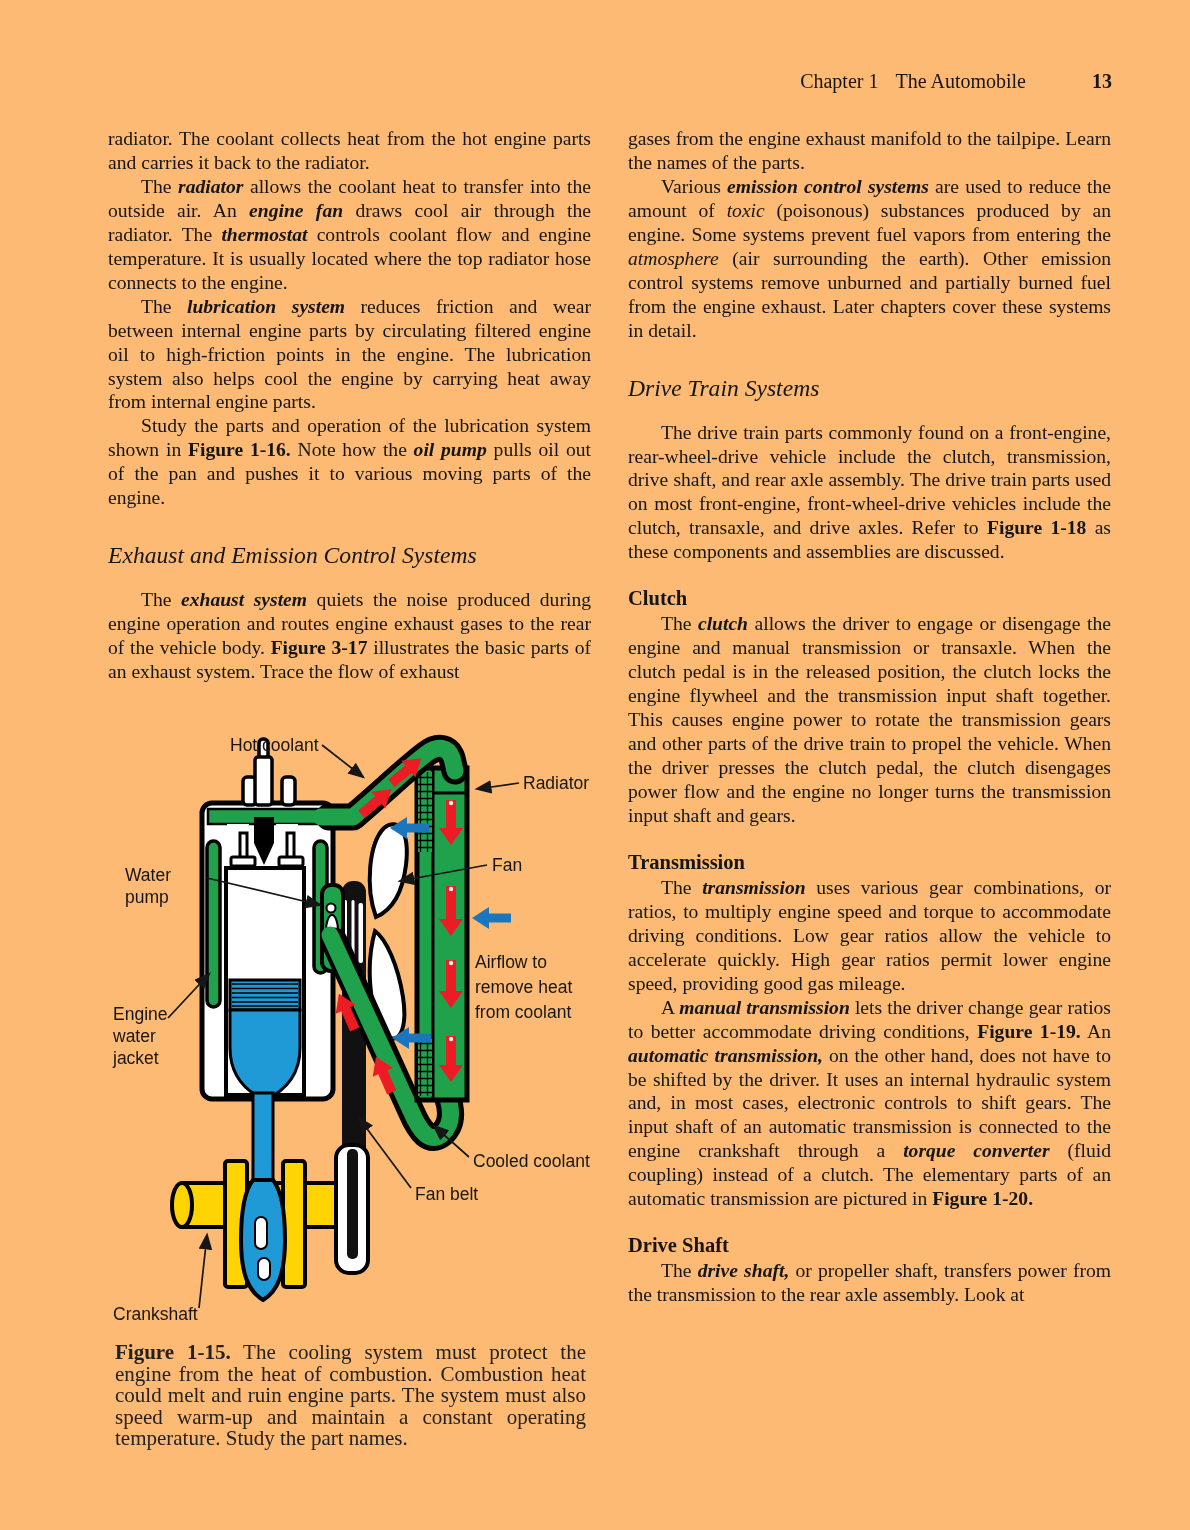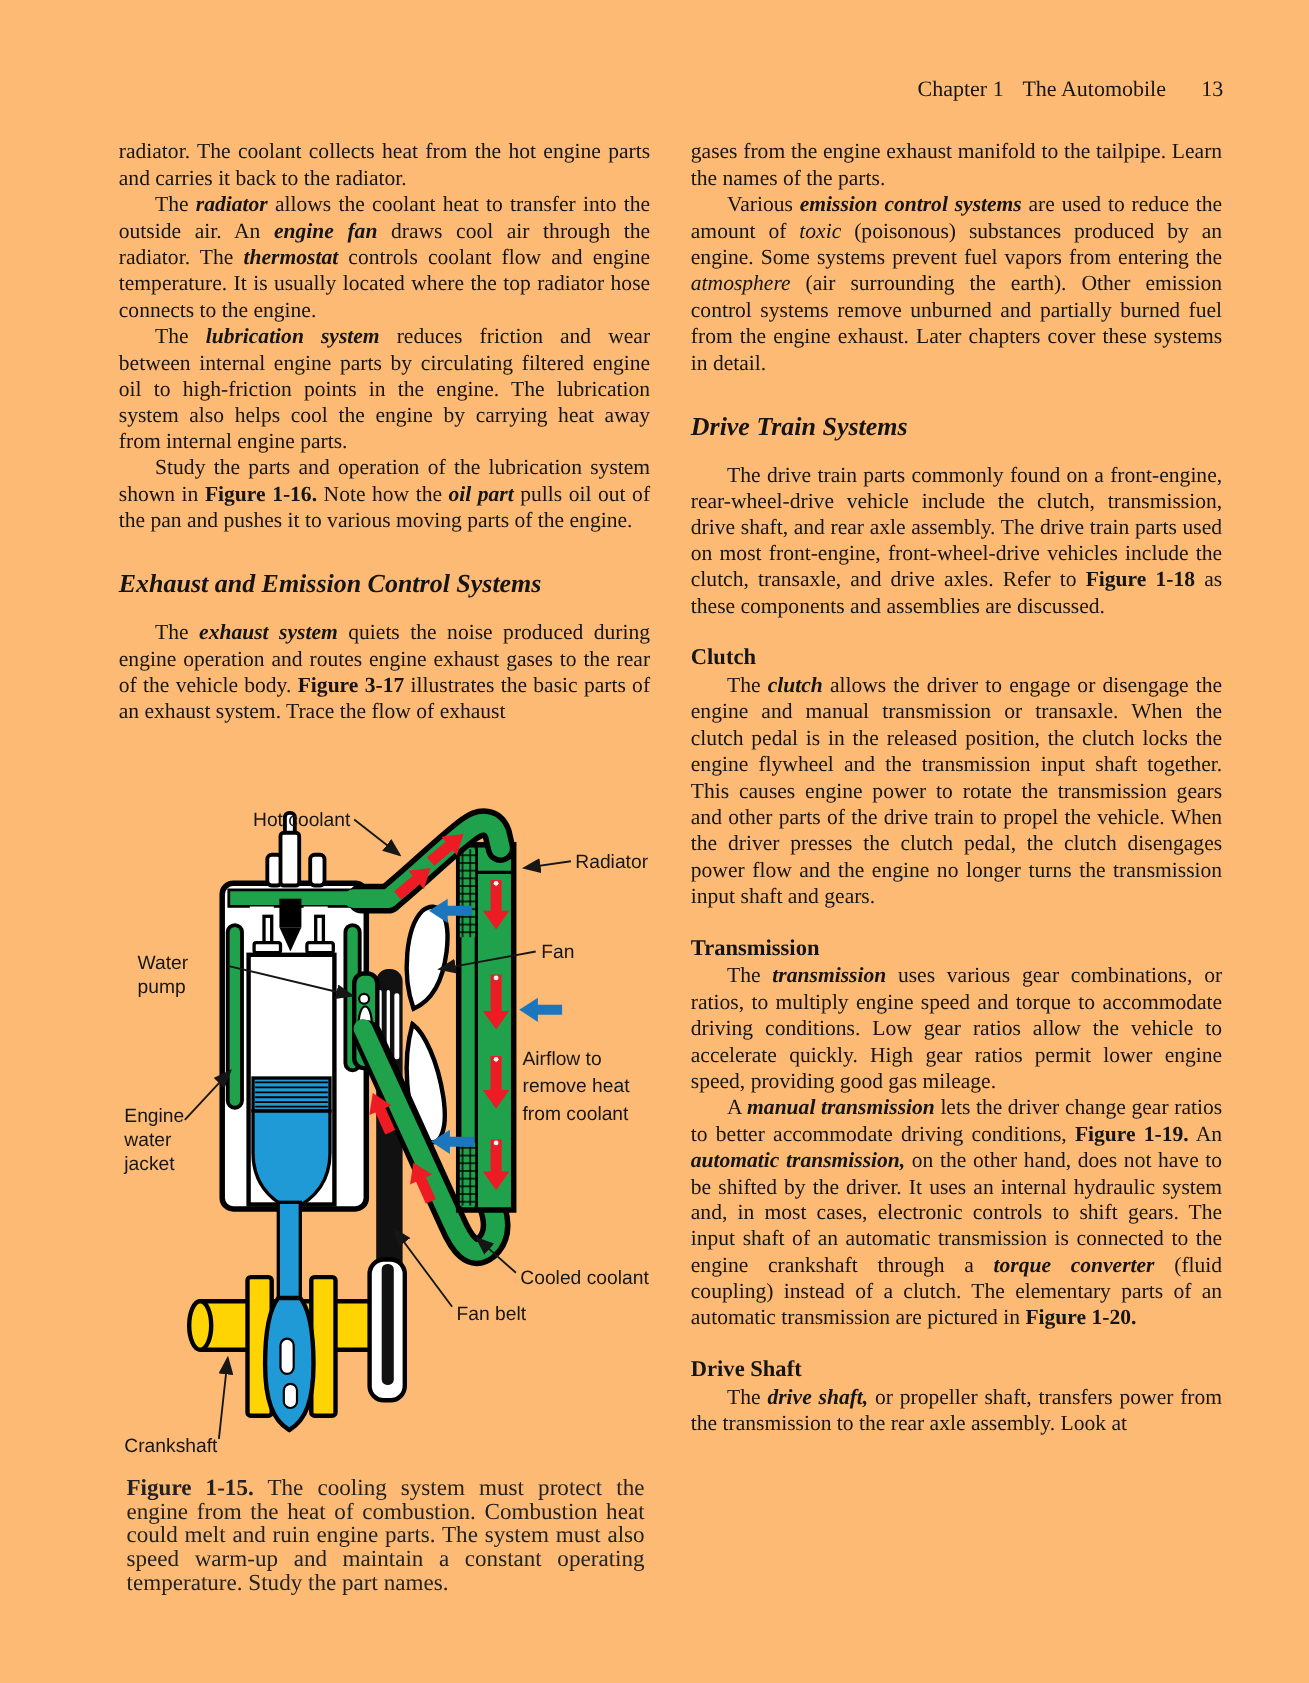--- a/index.html
+++ b/index.html
@@ -2,28 +2,28 @@
 <html style="--coolant_green: #1fa24b; --hot_red: #ec1b24; --air_blue: #1c76be; --piston_blue: #1f9ad6; --crank_yellow: #ffd402;"><head>
 <meta charset="utf-8">
 <style>
   html,body{margin:0;padding:0;background:#9a9a9a;}
   .page{position:relative;width:1190px;height:1530px;background:#fdba74;margin:0 auto;
         font-family:"Liberation Serif",serif;color:#151515;overflow:hidden;}
 
   .header{position:absolute;top:70px;left:628px;width:484px;display:flex;
           justify-content:flex-end;align-items:baseline;font-size:20px;}
   .header .chap{margin-right:17px}
-  .header .pagenum{font-weight:normal;margin-left:32px}
+  .header .pagenum{font-weight:bold;margin-left:66px}
 
   .col{position:absolute;width:483px;font-size:19.6px;line-height:23.95px;text-align:justify;}
   #col-left{left:108px;top:127px}
   #col-right{left:628px;top:127px}
   .col p{margin:0;text-indent:33px}
   .col p.noindent{text-indent:0}
-  .col h2{font-size:23.6px;line-height:25px;font-weight:bold;font-style:italic;
+  .col h2{font-size:23.6px;line-height:25px;font-weight:normal;font-style:italic;
           margin:33px 0 20px 0;text-align:left;}
   .col h3{font-size:20.5px;line-height:22px;font-weight:bold;margin:23px 0 3px 0;text-align:left;}
   span.b{font-weight:bold} span.i{font-style:italic} span.bi{font-weight:bold;font-style:italic}
 
   .caption{position:absolute;left:115px;top:1342px;width:471px;
            font-family:Liberation Serif, serif;font-size:21px;line-height:21.6px;
            text-align:justify;color:#222;}
   .caption p{margin:0;text-indent:0}
 
   .fig{position:absolute;left:95px;top:725px;width:500px;height:622px;}
@@ -45,21 +45,21 @@
   <div class="header">
     <span class="chap">Chapter 1</span>
     <span class="title">The Automobile</span>
     <span class="pagenum">13</span>
   </div>
 
   <div class="col" id="col-left">
       <p class="noindent"><span>radiator. The coolant collects heat from the hot engine parts and carries it back to the radiator.</span></p>
       <p><span>The </span><span class="bi">radiator</span><span> allows the coolant heat to transfer into the outside air. An </span><span class="bi">engine fan</span><span> draws cool air through the radiator. The </span><span class="bi">thermostat</span><span> controls coolant flow and engine temperature. It is usually located where the top radiator hose connects to the engine.</span></p>
       <p><span>The </span><span class="bi">lubrication system</span><span> reduces friction and wear between internal engine parts by circulating filtered engine oil to high-friction points in the engine. The lubrication system also helps cool the engine by carrying heat away from internal engine parts.</span></p>
-      <p><span>Study the parts and operation of the lubrication system shown in </span><span class="b">Figure 1-16.</span><span> Note how the </span><span class="bi">oil part</span><span> pulls oil out of the pan and pushes it to various moving parts of the engine.</span></p>
+      <p><span>Study the parts and operation of the lubrication system shown in </span><span class="b">Figure 1-16.</span><span> Note how the </span><span class="bi">oil pump</span><span> pulls oil out of the pan and pushes it to various moving parts of the engine.</span></p>
       <h2>Exhaust and Emission Control Systems</h2>
       <p><span>The </span><span class="bi">exhaust system</span><span> quiets the noise produced during engine operation and routes engine exhaust gases to the rear of the vehicle body. </span><span class="b">Figure 3-17</span><span> illustrates the basic parts of an exhaust system. Trace the flow of exhaust</span></p>
     </div>
   <div class="col" id="col-right">
       <p class="noindent"><span>gases from the engine exhaust manifold to the tailpipe. Learn the names of the parts.</span></p>
       <p><span>Various </span><span class="bi">emission control systems</span><span> are used to reduce the amount of </span><span class="i">toxic</span><span> (poisonous) substances produced by an engine. Some systems prevent fuel vapors from entering the </span><span class="i">atmosphere</span><span> (air surrounding the earth). Other emission control systems remove unburned and partially burned fuel from the engine exhaust. Later chapters cover these systems in detail.</span></p>
       <h2>Drive Train Systems</h2>
       <p><span>The drive train parts commonly found on a front-engine, rear-wheel-drive vehicle include the clutch, transmission, drive shaft, and rear axle assembly. The drive train parts used on most front-engine, front-wheel-drive vehicles include the clutch, transaxle, and drive axles. Refer to </span><span class="b">Figure 1-18</span><span> as these components and assemblies are discussed.</span></p>
       <h3>Clutch</h3>
       <p><span>The </span><span class="bi">clutch</span><span> allows the driver to engage or disengage the engine and manual transmission or transaxle. When the clutch pedal is in the released position, the clutch locks the engine flywheel and the transmission input shaft together. This causes engine power to rotate the transmission gears and other parts of the drive train to propel the vehicle. When the driver presses the clutch pedal, the clutch disengages power flow and the engine no longer turns the transmission input shaft and gears.</span></p>

